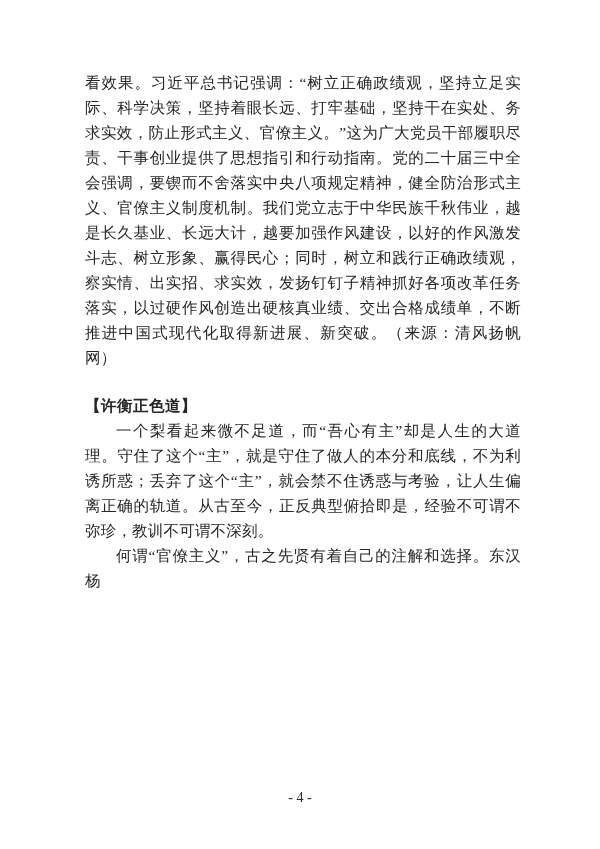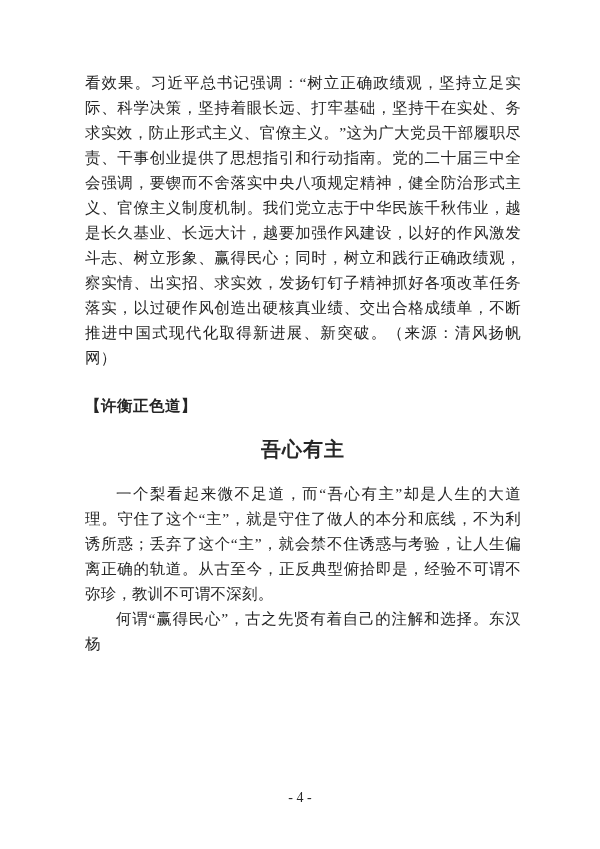--- a/index.html
+++ b/index.html
@@ -68,18 +68,17 @@
     color: #262626;
   }
 </style>
 </head>
 <body>
 
 <div class="page">
   <div class="content">
     <p class="para no-indent">看效果。习近平总书记强调：“树立正确政绩观，坚持立足实际、科学决策，坚持着眼长远、打牢基础，坚持干在实处、务求实效，防止形式主义、官僚主义。”这为广大党员干部履职尽责、干事创业提供了思想指引和行动指南。党的二十届三中全会强调，要锲而不舍落实中央八项规定精神，健全防治形式主义、官僚主义制度机制。我们党立志于中华民族千秋伟业，越是长久基业、长远大计，越要加强作风建设，以好的作风激发斗志、树立形象、赢得民心；同时，树立和践行正确政绩观，察实情、出实招、求实效，发扬钉钉子精神抓好各项改革任务落实，以过硬作风创造出硬核真业绩、交出合格成绩单，不断推进中国式现代化取得新进展、新突破。（来源：清风扬帆网）</p>
     <p class="para section-heading">【许衡正色道】</p>
-    <h1 class="article-title">吾心有主</h1>
     <p class="para">一个梨看起来微不足道，而“吾心有主”却是人生的大道理。守住了这个“主”，就是守住了做人的本分和底线，不为利诱所惑；丢弃了这个“主”，就会禁不住诱惑与考验，让人生偏离正确的轨道。从古至今，正反典型俯拾即是，经验不可谓不弥珍，教训不可谓不深刻。</p>
-    <p class="para">何谓“赢得民心”，古之先贤有着自己的注解和选择。东汉杨</p>
+    <p class="para">何谓“官僚主义”，古之先贤有着自己的注解和选择。东汉杨</p>
   </div>
   <div class="page-number">- 4 -</div>
 </div>
 
 </body></html>

